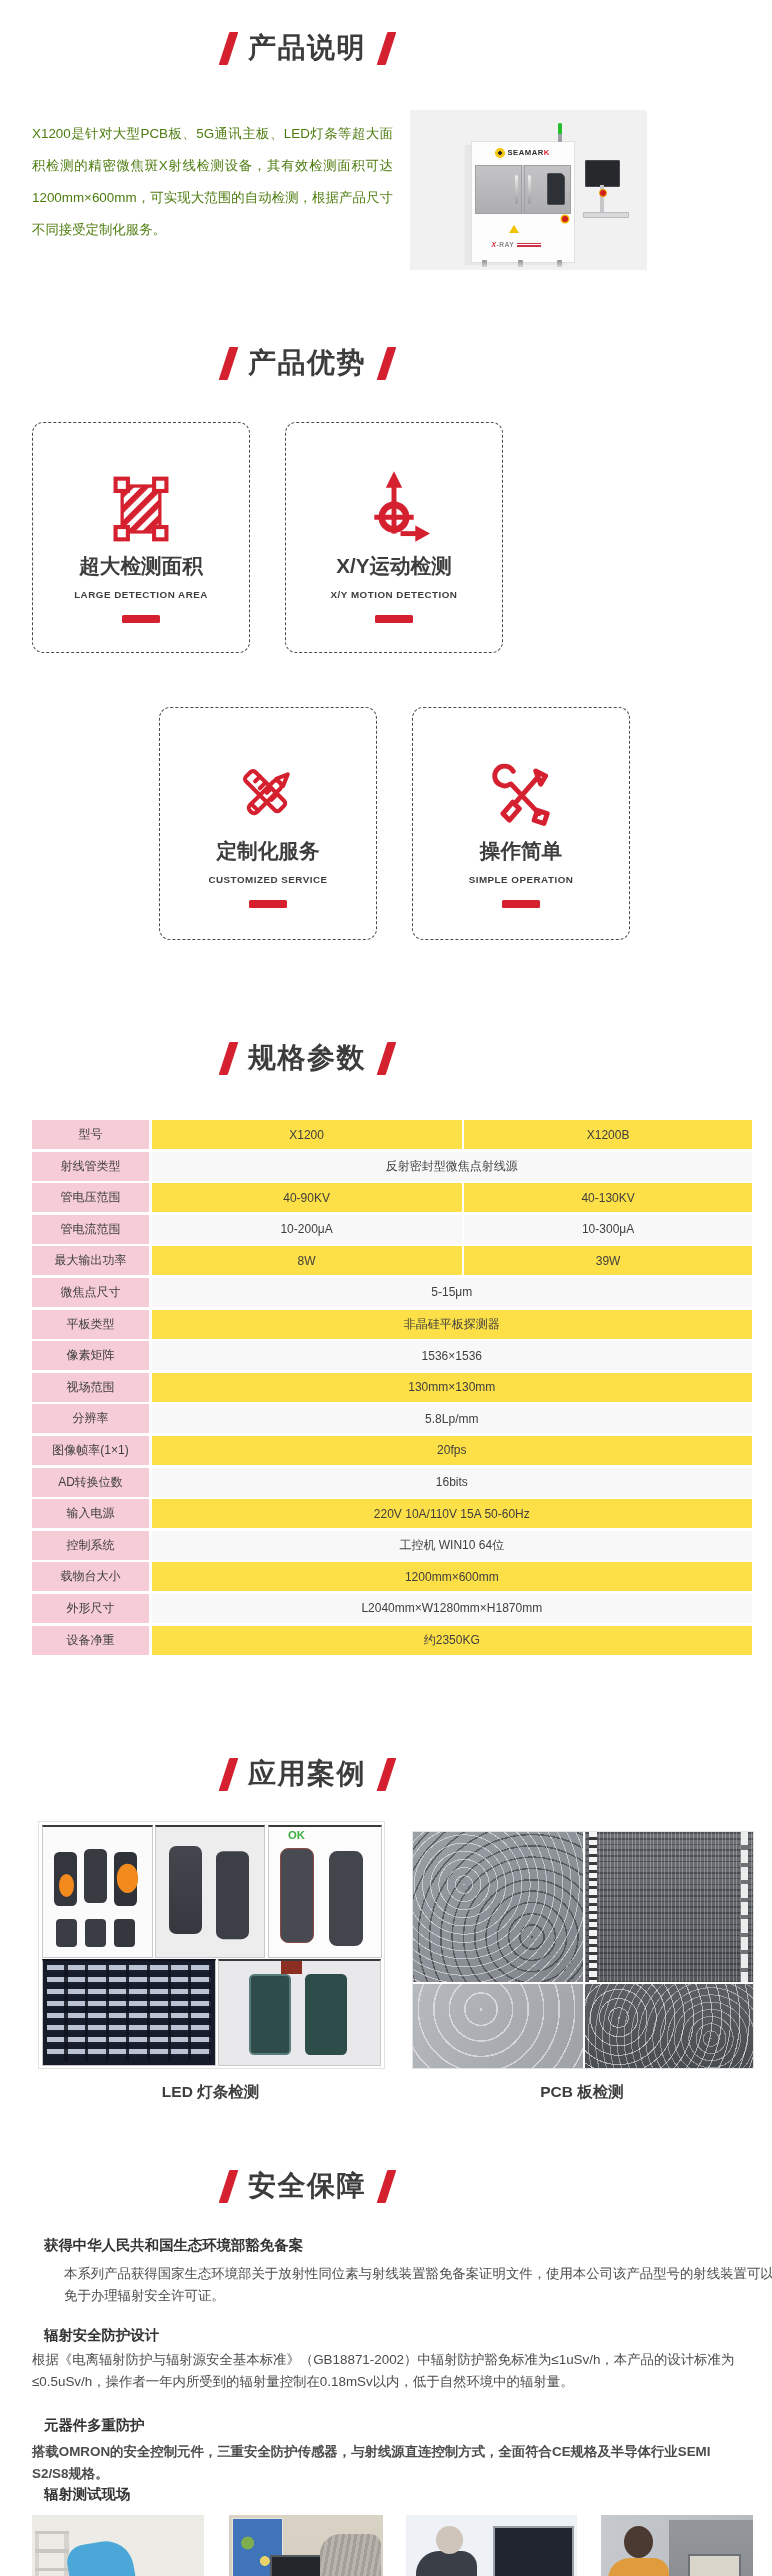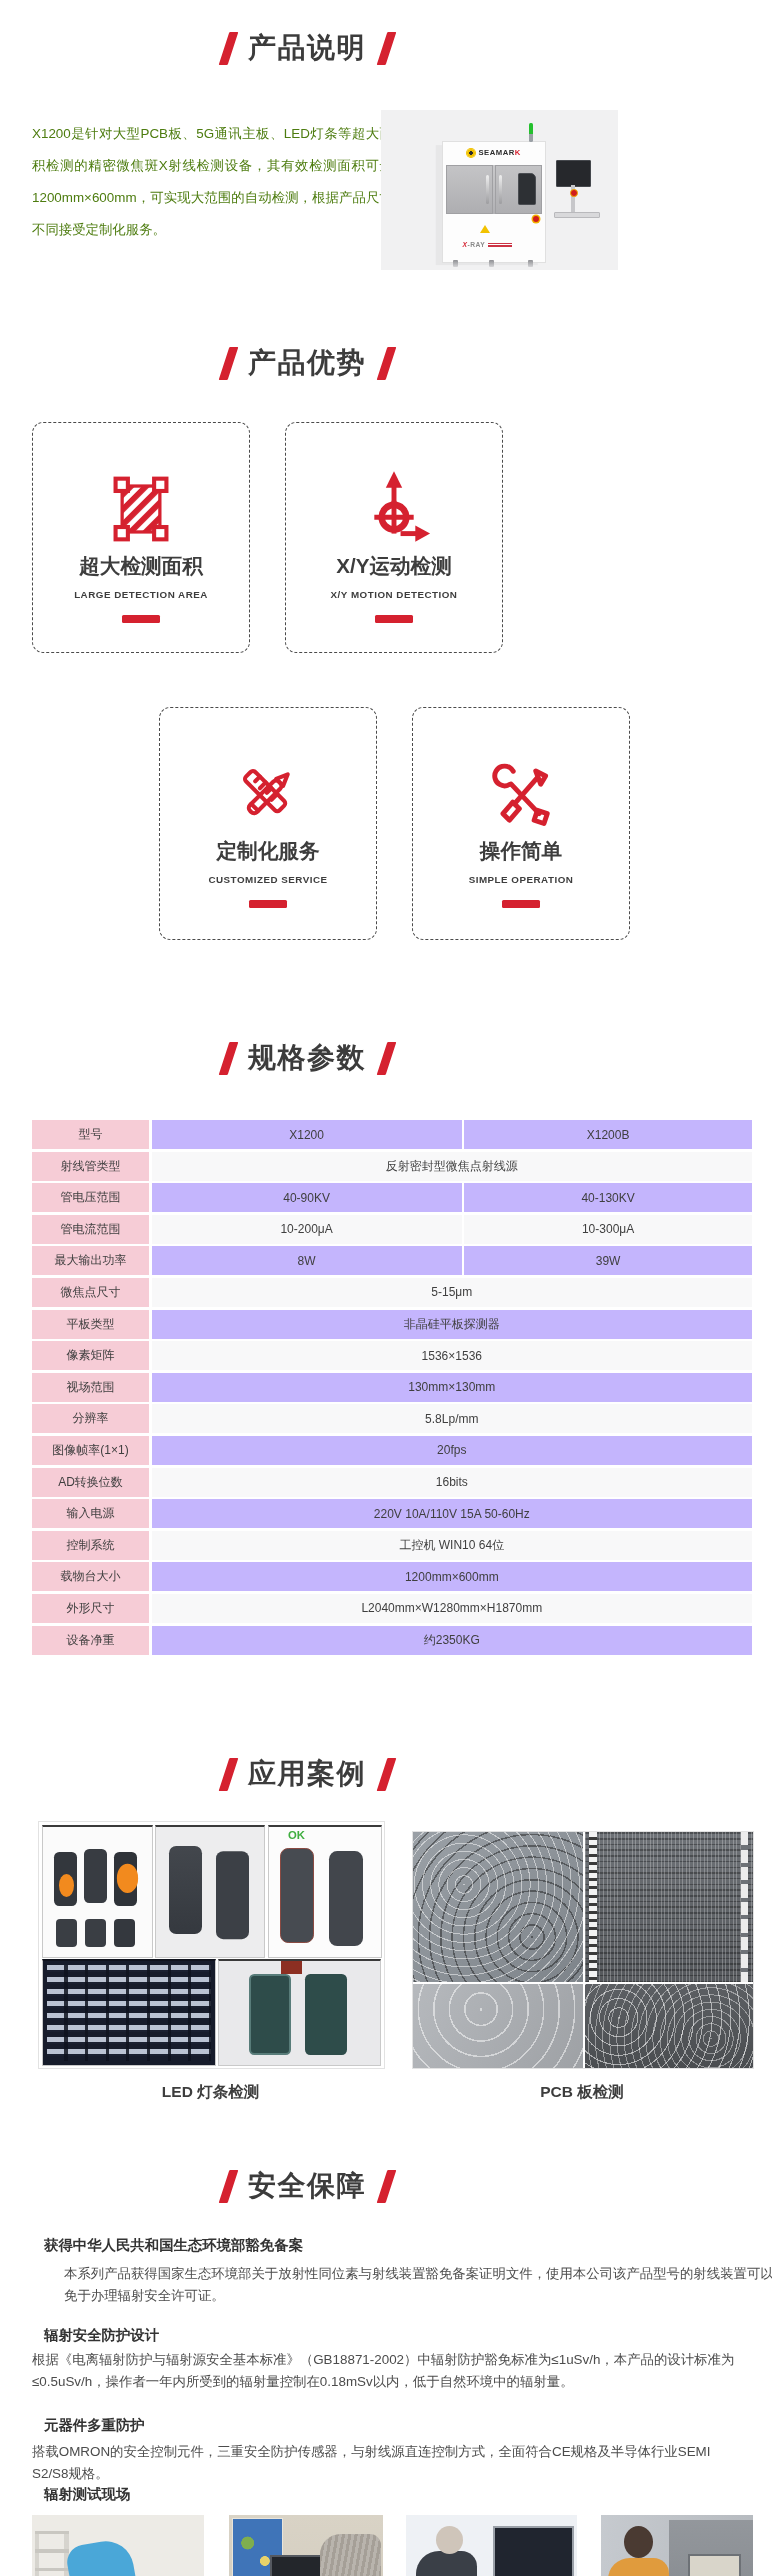--- a/index.html
+++ b/index.html
@@ -6,21 +6,21 @@
   body{font-family:"Liberation Sans","DejaVu Sans",sans-serif;color:#3c3c3c;}
   .page{position:relative;width:773px;height:2903px;margin:0 auto;background:#fff;overflow:hidden;}
 
   
   .sec-title{position:absolute;left:0;width:614px;display:flex;justify-content:center;align-items:center;gap:15.5px;}
   .sec-title h2{margin:0;font-size:28px;font-weight:bold;color:#3c3c3c;letter-spacing:1.5px;}
   .slash{width:8.8px;height:33px;background:#d5212f;transform:skewX(-18deg);border-radius:1px;}
 
   
   .intro-par{position:absolute;left:32px;top:105px;width:361px;font-size:13.4px;line-height:32px;color:#4d7c0f;text-align:justify;}
-  .figure{position:absolute;left:381px;top:110px;width:237px;height:160px;background:#f1f1f2;}
+  .figure{position:absolute;left:410px;top:110px;width:237px;height:160px;background:#f1f1f2;}
   .m-cab{position:absolute;left:61px;top:31px;width:102px;height:120px;background:#fdfdfd;border:0.5px solid #e0e0e0;box-shadow:-7.2px 3.1px 0 -1px #e7e7e8;}
   .m-top{position:absolute;left:0;top:0;width:100%;height:21.6px;display:flex;align-items:center;justify-content:center;gap:3.1px;}
   .gear{width:8.2px;height:8.2px;border-radius:50%;background:radial-gradient(circle,#2b2b2b 0 2.1px,#f2c200 2.1px);box-shadow:0 0 0 1px #f2c200;}
   .brand{font-size:7.7px;font-weight:bold;letter-spacing:0.5px;color:#2e2e2e;}
   .brand i{color:#d5212f;font-style:normal;}
   .m-doors{position:absolute;left:2.6px;top:23px;right:2.6px;height:49px;background:linear-gradient(#c9c9cb,#b1b1b4);display:flex;gap:1.5px;}
   .door{flex:1;position:relative;background:linear-gradient(#c4c4c6,#aeaeb1);border:0.5px solid #a0a0a3;}
   .handle{position:absolute;top:9.3px;width:3.1px;height:29px;border-radius:1.5px;background:linear-gradient(#efefef,#9d9da0);}
   .door.l .handle{right:3.1px;}
   .door.r .handle{left:3.1px;}
@@ -45,21 +45,21 @@
   #c4{left:159px;top:707px;height:231px}#c5{left:412px;top:707px;height:231px}
   .card .icon{position:absolute;left:50%;top:45px;transform:translateX(-50%);width:82px;height:82px;}
   .card h3{position:absolute;left:0;top:129px;width:100%;margin:0;text-align:center;font-size:20.6px;font-weight:bold;color:#3d3d3d;}
   .card .sub{position:absolute;left:0;top:166px;width:100%;text-align:center;font-size:9.8px;font-weight:bold;color:#3d3d3d;letter-spacing:0.5px;}
   .card .bar{position:absolute;left:50%;top:192px;transform:translateX(-50%);width:38px;height:7.7px;border-radius:1.5px;background:#d5212f;}
 
   
   .spec-table{position:absolute;left:32px;top:1120px;width:720px;}
   .t-row{display:flex;gap:2.6px;margin-bottom:2.6px;height:29px;}
   .t-label{width:117px;background:#f6ccd6;display:flex;align-items:center;justify-content:center;font-size:12px;color:#3f3f3f;}
-  .t-val{background:#c4b5fd;display:flex;align-items:center;justify-content:center;font-size:12px;color:#3f3f3f;}
+  .t-val{background:#fde047;display:flex;align-items:center;justify-content:center;font-size:12px;color:#3f3f3f;}
   .t-val.v1{width:310px;}
   .t-val.v2{flex:1;}
   .t-val.single{flex:1;}
   .t-row:nth-child(even) .t-val{background:#f8f8f9;}
 
   
   .collage{position:absolute;background:#fff;border:0.5px solid #e2e2e2;}
   #col-left{left:38px;top:1821px;width:345px;height:246px;}
   #col-right{left:412px;top:1831px;width:340px;height:236px;}
   .panel{position:absolute;border:0.5px solid #c9c9c9;border-top:2.1px solid #3a3a3a;overflow:hidden;}
@@ -382,21 +382,21 @@
     <span class="slash"></span>
   </div>
 
   <h4 class="s-head" style="top:2236px;">获得中华人民共和国生态环境部豁免备案</h4>
   <p class="s-par" style="top:2263px;margin-left:32px;">本系列产品获得国家生态环境部关于放射性同位素与射线装置豁免备案证明文件，使用本公司该产品型号的射线装置可以免于办理辐射安全许可证。</p>
 
   <h4 class="s-head" style="top:2326px;">辐射安全防护设计</h4>
   <p class="s-par" style="top:2349px;">根据《电离辐射防护与辐射源安全基本标准》（GB18871-2002）中辐射防护豁免标准为≤1uSv/h，本产品的设计标准为≤0.5uSv/h，操作者一年内所受到的辐射量控制在0.18mSv以内，低于自然环境中的辐射量。</p>
 
   <h4 class="s-head" style="top:2416px;">元器件多重防护</h4>
-  <p class="s-par" style="top:2441px;">搭载OMRON的安全控制元件，三重安全防护传感器，与射线源直连控制方式，全面符合CE规格及半导体行业SEMI S2/S8规格。</p>
+  <p class="s-par" style="top:2441px;font-weight:bold;">搭载OMRON的安全控制元件，三重安全防护传感器，与射线源直连控制方式，全面符合CE规格及半导体行业SEMI S2/S8规格。</p>
 
   <h4 class="s-head" style="top:2485px;">辐射测试现场</h4>
 
   <div class="photo" id="ph1">
     <div class="a"></div>
       <div class="b"></div>
 
   </div>
   <div class="photo" id="ph2">
     <div class="a"></div>

